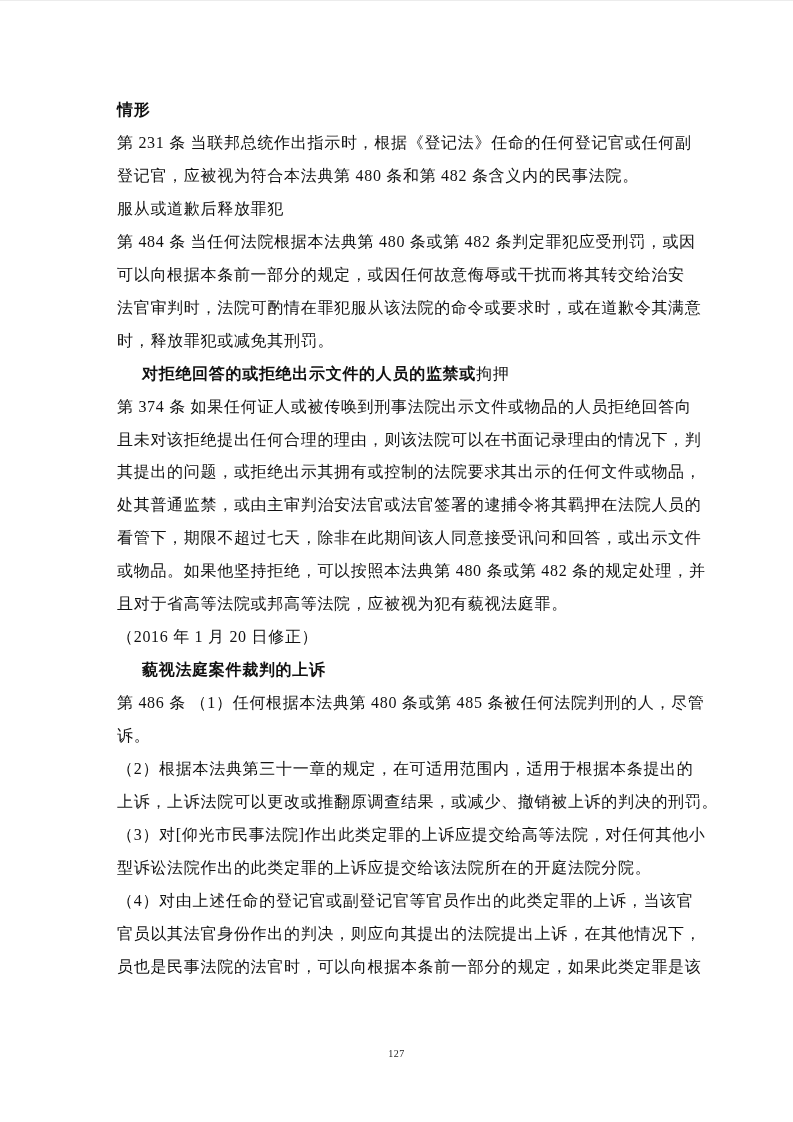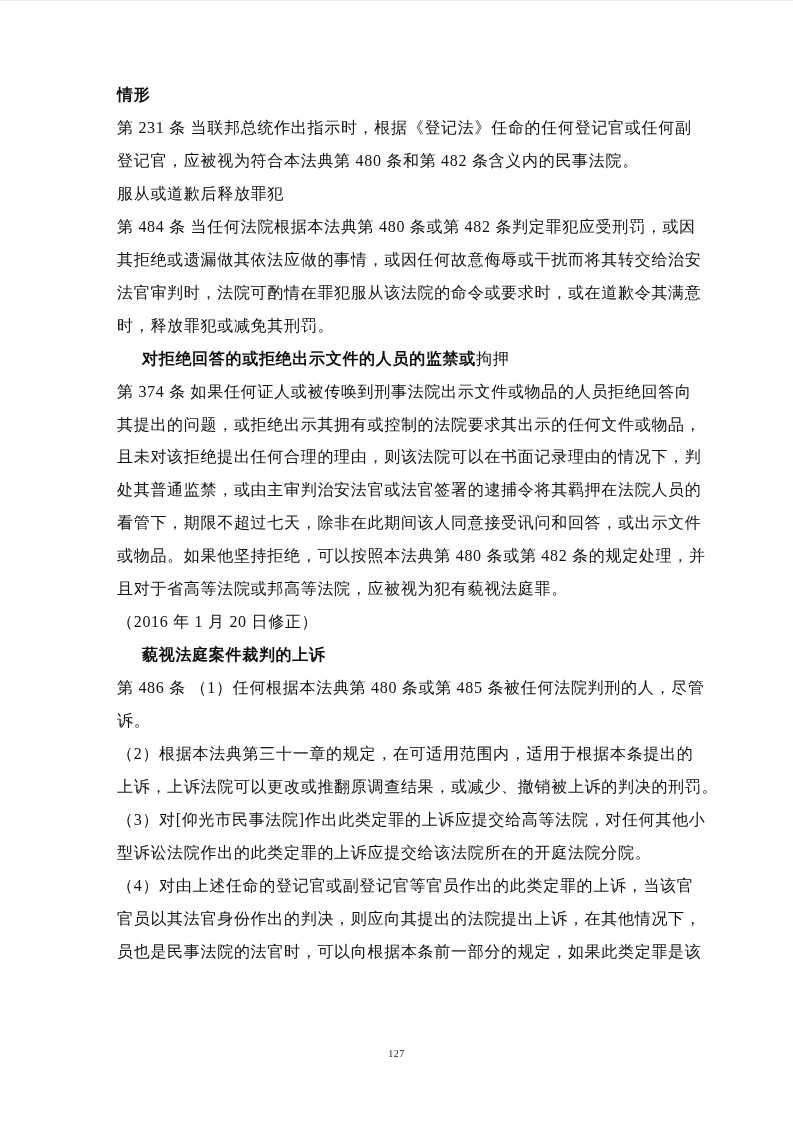--- a/index.html
+++ b/index.html
@@ -14,21 +14,21 @@
     background: #ffffff;
     color: #111111;
     font-family: "Liberation Serif", "DejaVu Serif", serif;
     border-top: 1px solid #ececec;
     overflow: hidden;
     box-sizing: border-box;
   }
   .content {
     position: absolute;
     left: 117px;
-    top: 78px;
+    top: 93px;
     width: 560px;
   }
   .line {
     height: 32.96px;
     line-height: 32.96px;
     font-size: 16px;
     letter-spacing: 0.7px;
     white-space: nowrap;
     text-align: left;
   }
@@ -61,27 +61,27 @@
 </head>
 <body>
 
 <div class="page">
   <div class="content">
       <div class="line"><span class="seg-bold">情形</span></div>
       <div class="line fill"><span class="seg-normal">第 231 条 当联邦总统作出指示时，根据《登记法》任命的任何登记官或任何副</span></div>
       <div class="line"><span class="seg-normal">登记官，应被视为符合本法典第 480 条和第 482 条含义内的民事法院。</span></div>
       <div class="line"><span class="seg-normal">服从或道歉后释放罪犯</span></div>
       <div class="line fill"><span class="seg-normal">第 484 条 当任何法院根据本法典第 480 条或第 482 条判定罪犯应受刑罚，或因</span></div>
-      <div class="line fill"><span class="seg-normal">其拒绝或遗漏做其依法应做的事情，或因任何故意侮辱或干扰而将其转交给治安</span></div>
+      <div class="line fill"><span class="seg-normal">可以向根据本条前一部分的规定，或因任何故意侮辱或干扰而将其转交给治安</span></div>
       <div class="line fill"><span class="seg-normal">法官审判时，法院可酌情在罪犯服从该法院的命令或要求时，或在道歉令其满意</span></div>
       <div class="line"><span class="seg-normal">时，释放罪犯或减免其刑罚。</span></div>
       <div class="line indent"><span class="seg-bold">对拒绝回答的或拒绝出示文件的人员的监禁或</span><span class="seg-normal">拘押</span></div>
       <div class="line fill"><span class="seg-normal">第 374 条 如果任何证人或被传唤到刑事法院出示文件或物品的人员拒绝回答向</span></div>
+      <div class="line fill"><span class="seg-normal">且未对该拒绝提出任何合理的理由，则该法院可以在书面记录理由的情况下，判</span></div>
       <div class="line fill"><span class="seg-normal">其提出的问题，或拒绝出示其拥有或控制的法院要求其出示的任何文件或物品，</span></div>
-      <div class="line fill"><span class="seg-normal">且未对该拒绝提出任何合理的理由，则该法院可以在书面记录理由的情况下，判</span></div>
       <div class="line fill"><span class="seg-normal">处其普通监禁，或由主审判治安法官或法官签署的逮捕令将其羁押在法院人员的</span></div>
       <div class="line fill"><span class="seg-normal">看管下，期限不超过七天，除非在此期间该人同意接受讯问和回答，或出示文件</span></div>
       <div class="line fill"><span class="seg-normal">或物品。如果他坚持拒绝，可以按照本法典第 480 条或第 482 条的规定处理，并</span></div>
       <div class="line"><span class="seg-normal">且对于省高等法院或邦高等法院，应被视为犯有藐视法庭罪。</span></div>
       <div class="line"><span class="seg-normal">（2016 年 1 月 20 日修正）</span></div>
       <div class="line indent"><span class="seg-bold">藐视法庭案件裁判的上诉</span></div>
       <div class="line fill"><span class="seg-normal">第 486 条 （1）任何根据本法典第 480 条或第 485 条被任何法院判刑的人，尽管</span></div>
       <div class="line"><span class="seg-normal">诉。</span></div>
       <div class="line fill"><span class="seg-normal">（2）根据本法典第三十一章的规定，在可适用范围内，适用于根据本条提出的</span></div>
       <div class="line"><span class="seg-normal">上诉，上诉法院可以更改或推翻原调查结果，或减少、撤销被上诉的判决的刑罚。</span></div>

